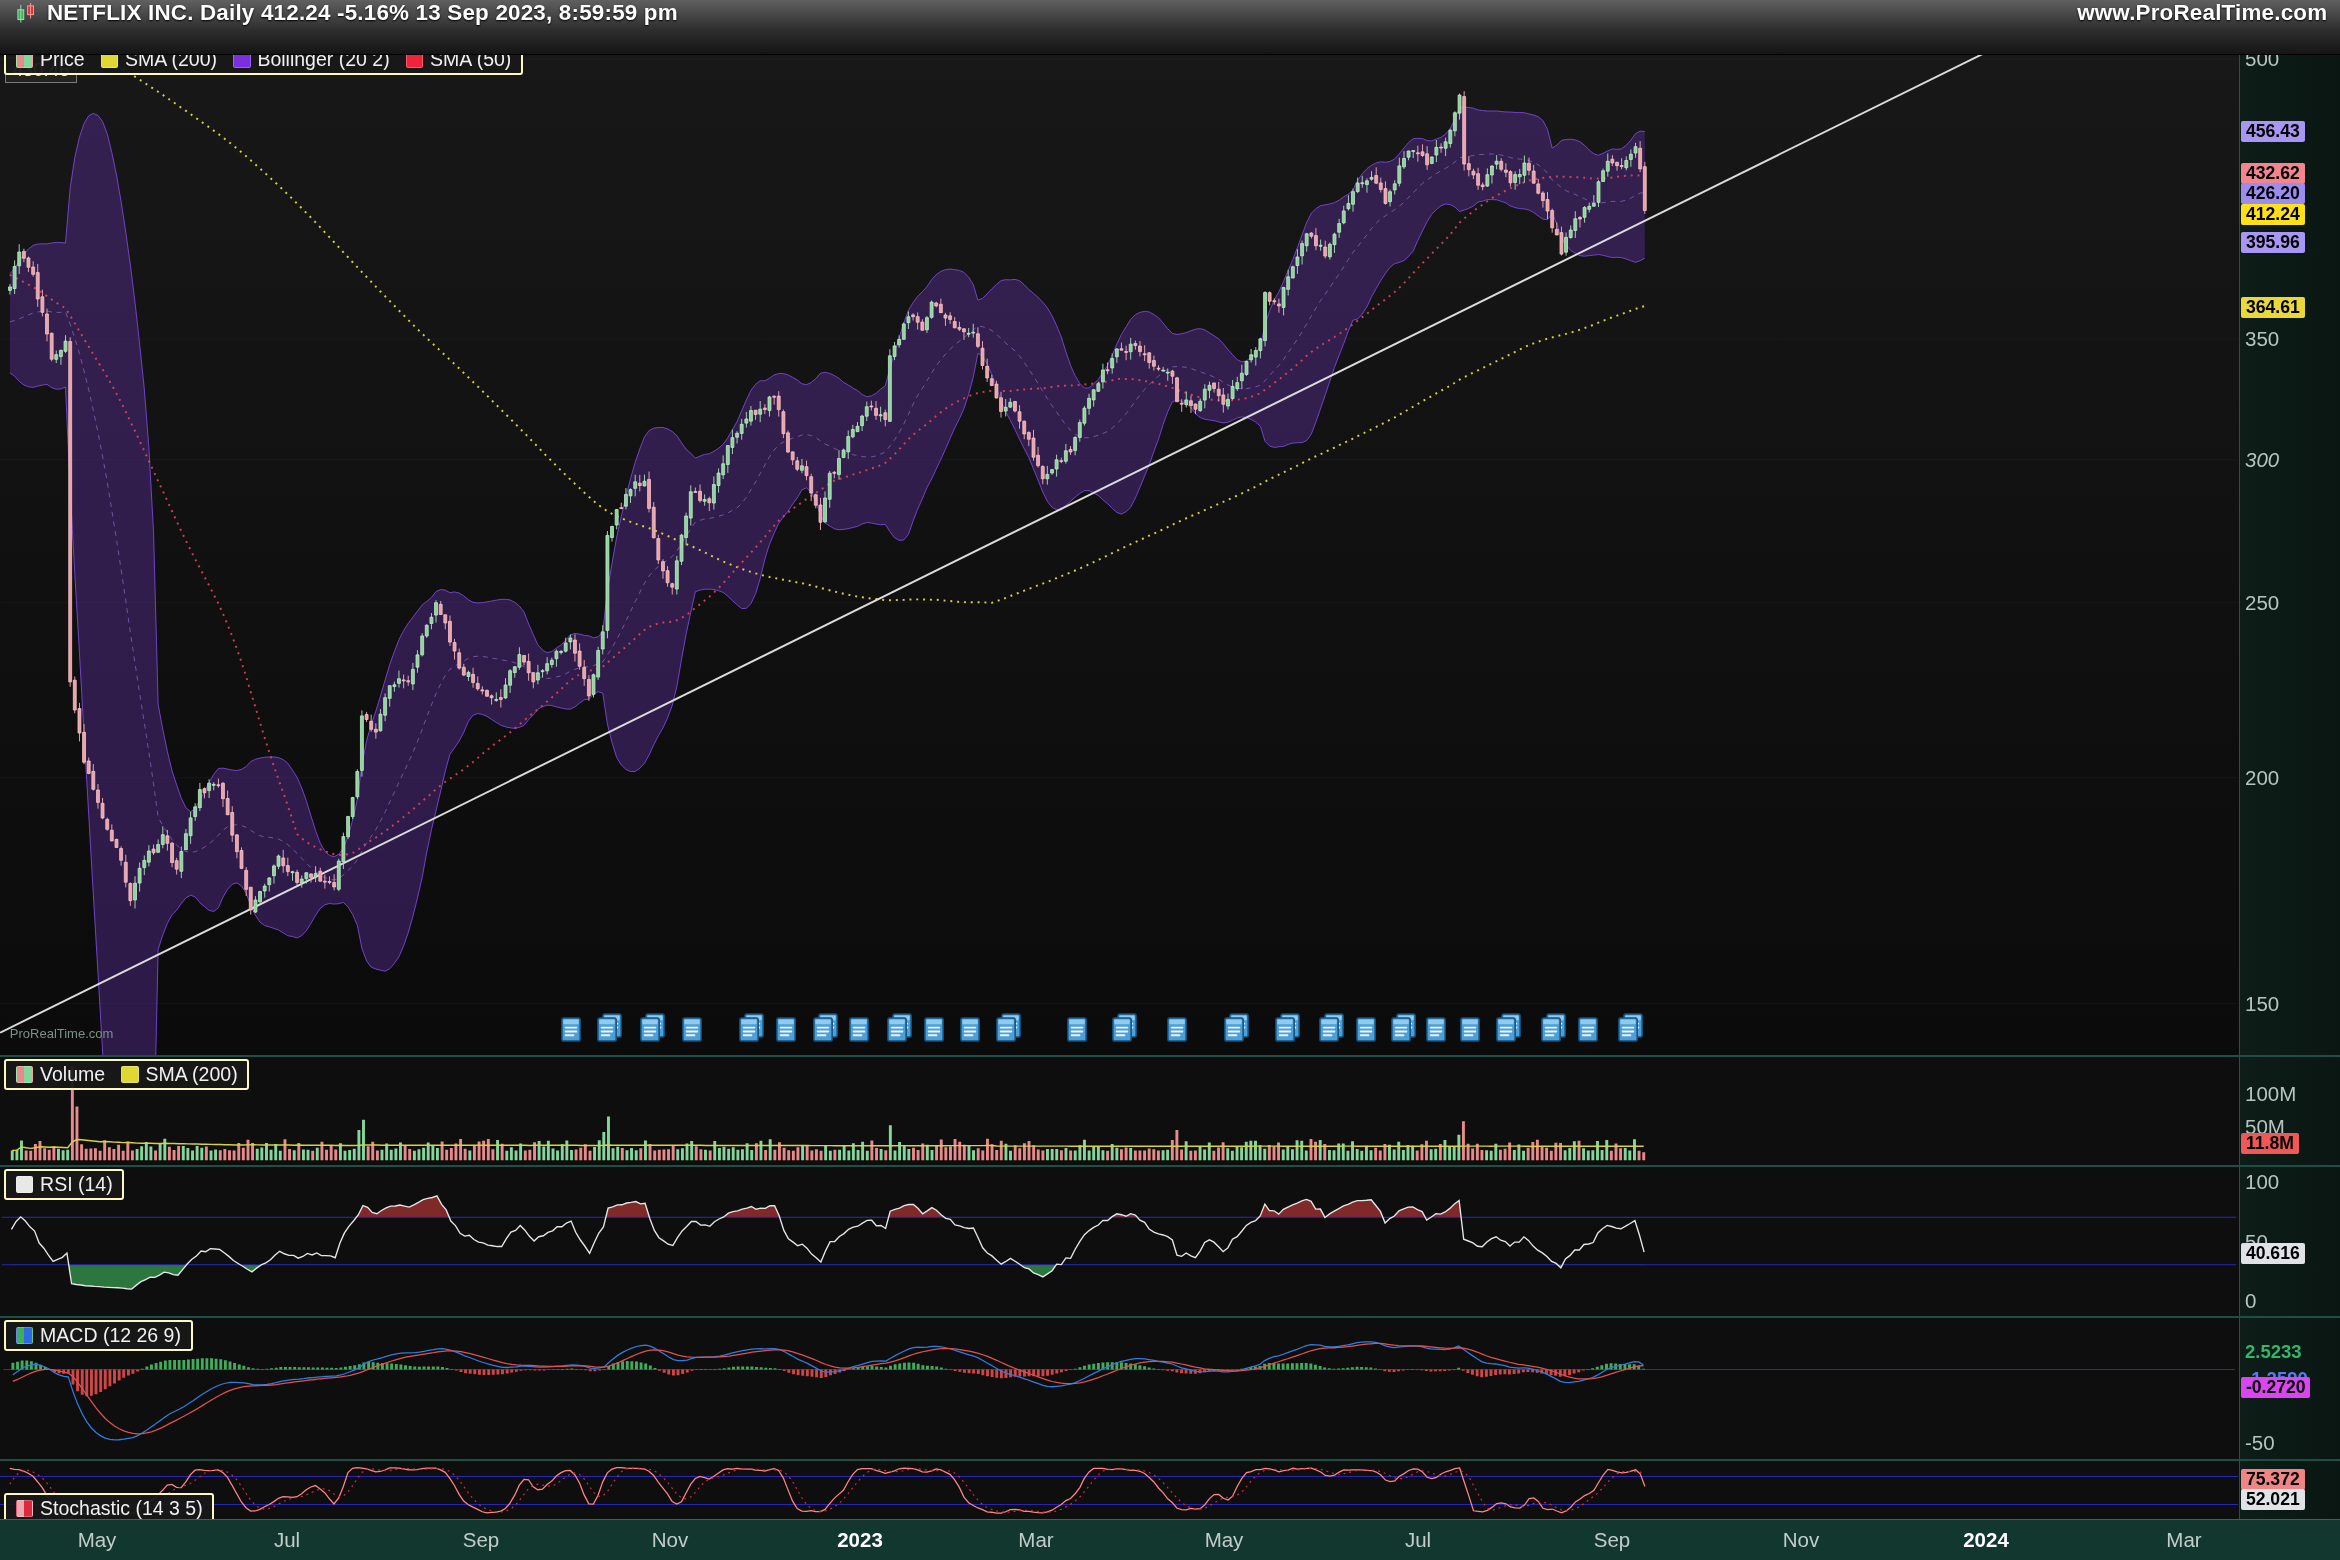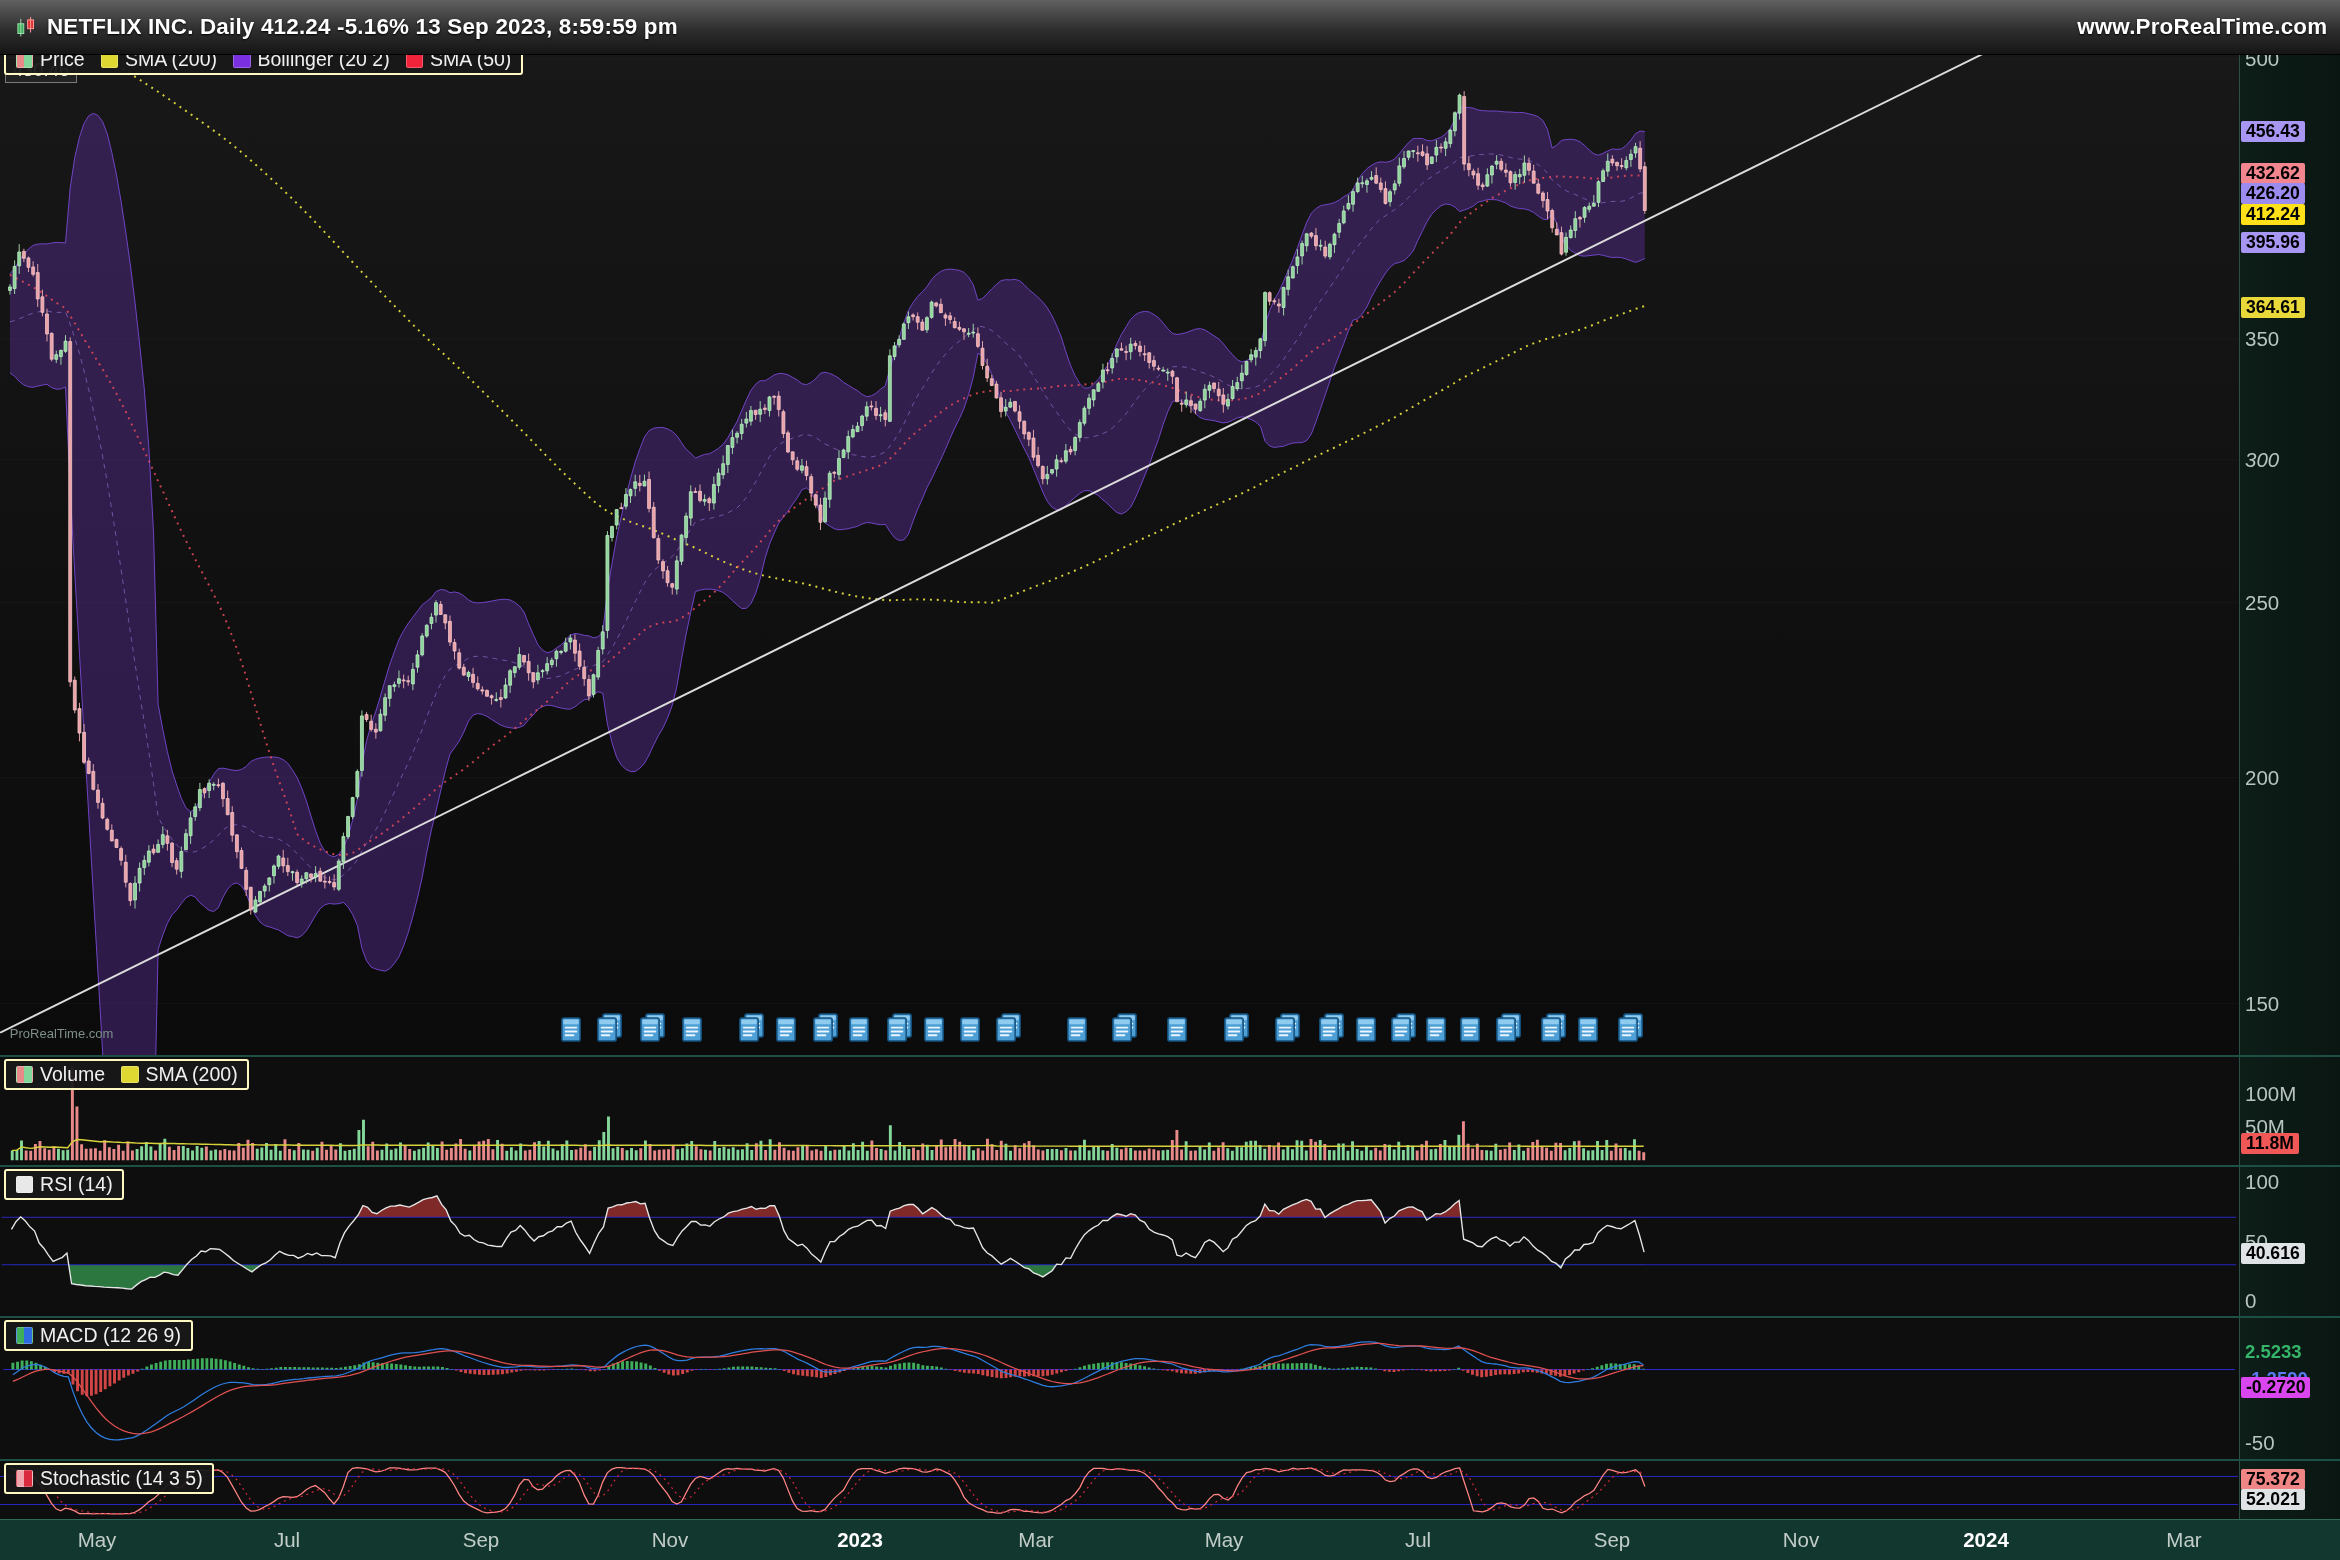--- a/index.html
+++ b/index.html
@@ -3,21 +3,21 @@
 <meta charset="utf-8">
 <style>
   *{margin:0;padding:0;box-sizing:border-box}
   html,body{background:#000}
   body{font-family:"Liberation Sans",sans-serif}
   #screen{position:relative;width:2341px;height:1560px;background:#0c0c0c;overflow:hidden}
 
   
   #titlebar{position:absolute;left:0;top:0;width:2341px;height:55px;
     background:linear-gradient(180deg,#606060 0%,#2e2e2e 55%,#151515 100%);
-    border-bottom:1px solid #000;display:flex;align-items:center;justify-content:space-between;padding:0 13.7px;z-index:40}
+    border-bottom:1px solid #000;display:flex;align-items:flex-start;justify-content:space-between;padding:0 13.7px;z-index:40}
   .title-left{display:flex;align-items:center;gap:9.8px}
   .title-text{color:#fff;font-size:22.4px;font-weight:bold;letter-spacing:0.2px;text-shadow:0 1px 2px #000}
 
   
   .panel{position:absolute;left:0;width:2341px}
   #panel-price{top:41px;height:1014px;background:linear-gradient(180deg,#181818 0%,#101010 55%,#0b0b0b 100%)}
   #panel-volume{top:1055px;height:110px;background:#0e0e0e}
   #panel-rsi{top:1165px;height:150px;background:#0e0e0e}
   #panel-macd{top:1316px;height:143px;background:#0e0e0e}
   #panel-stoch{top:1459px;height:60px;background:#0e0e0e}
@@ -223,21 +223,21 @@
         <span class="legend-swatch" style="background: rgb(232, 232, 232);"></span>
         <span class="legend-text">RSI (14)</span>
       </div>
     </div>
   <div class="legend" id="legend-macd" style="left:3.9px;top:1320px">
       <div class="legend-item">
         <span class="legend-swatch" style="background: linear-gradient(90deg, rgb(63, 174, 90) 0px, rgb(63, 174, 90) 50%, rgb(46, 106, 224) 50%, rgb(46, 106, 224) 100%);"></span>
         <span class="legend-text">MACD (12 26 9)</span>
       </div>
     </div>
-  <div class="legend" id="legend-stoch" style="left:3.9px;top:1463px">
+  <div class="legend" id="legend-stoch" style="left:3.9px;top:1493px">
       <div class="legend-item">
         <span class="legend-swatch" style="background: linear-gradient(90deg, rgb(240, 166, 173) 0px, rgb(240, 166, 173) 50%, rgb(217, 42, 62) 50%, rgb(217, 42, 62) 100%);"></span>
         <span class="legend-text">Stochastic (14 3 5)</span>
       </div>
     </div>
 
   <div id="cut-label">430.46</div>
   <div id="watermark">ProRealTime.com</div>
   <div id="news-layer">
       <div class="news-icon" style="left: 559px;">

